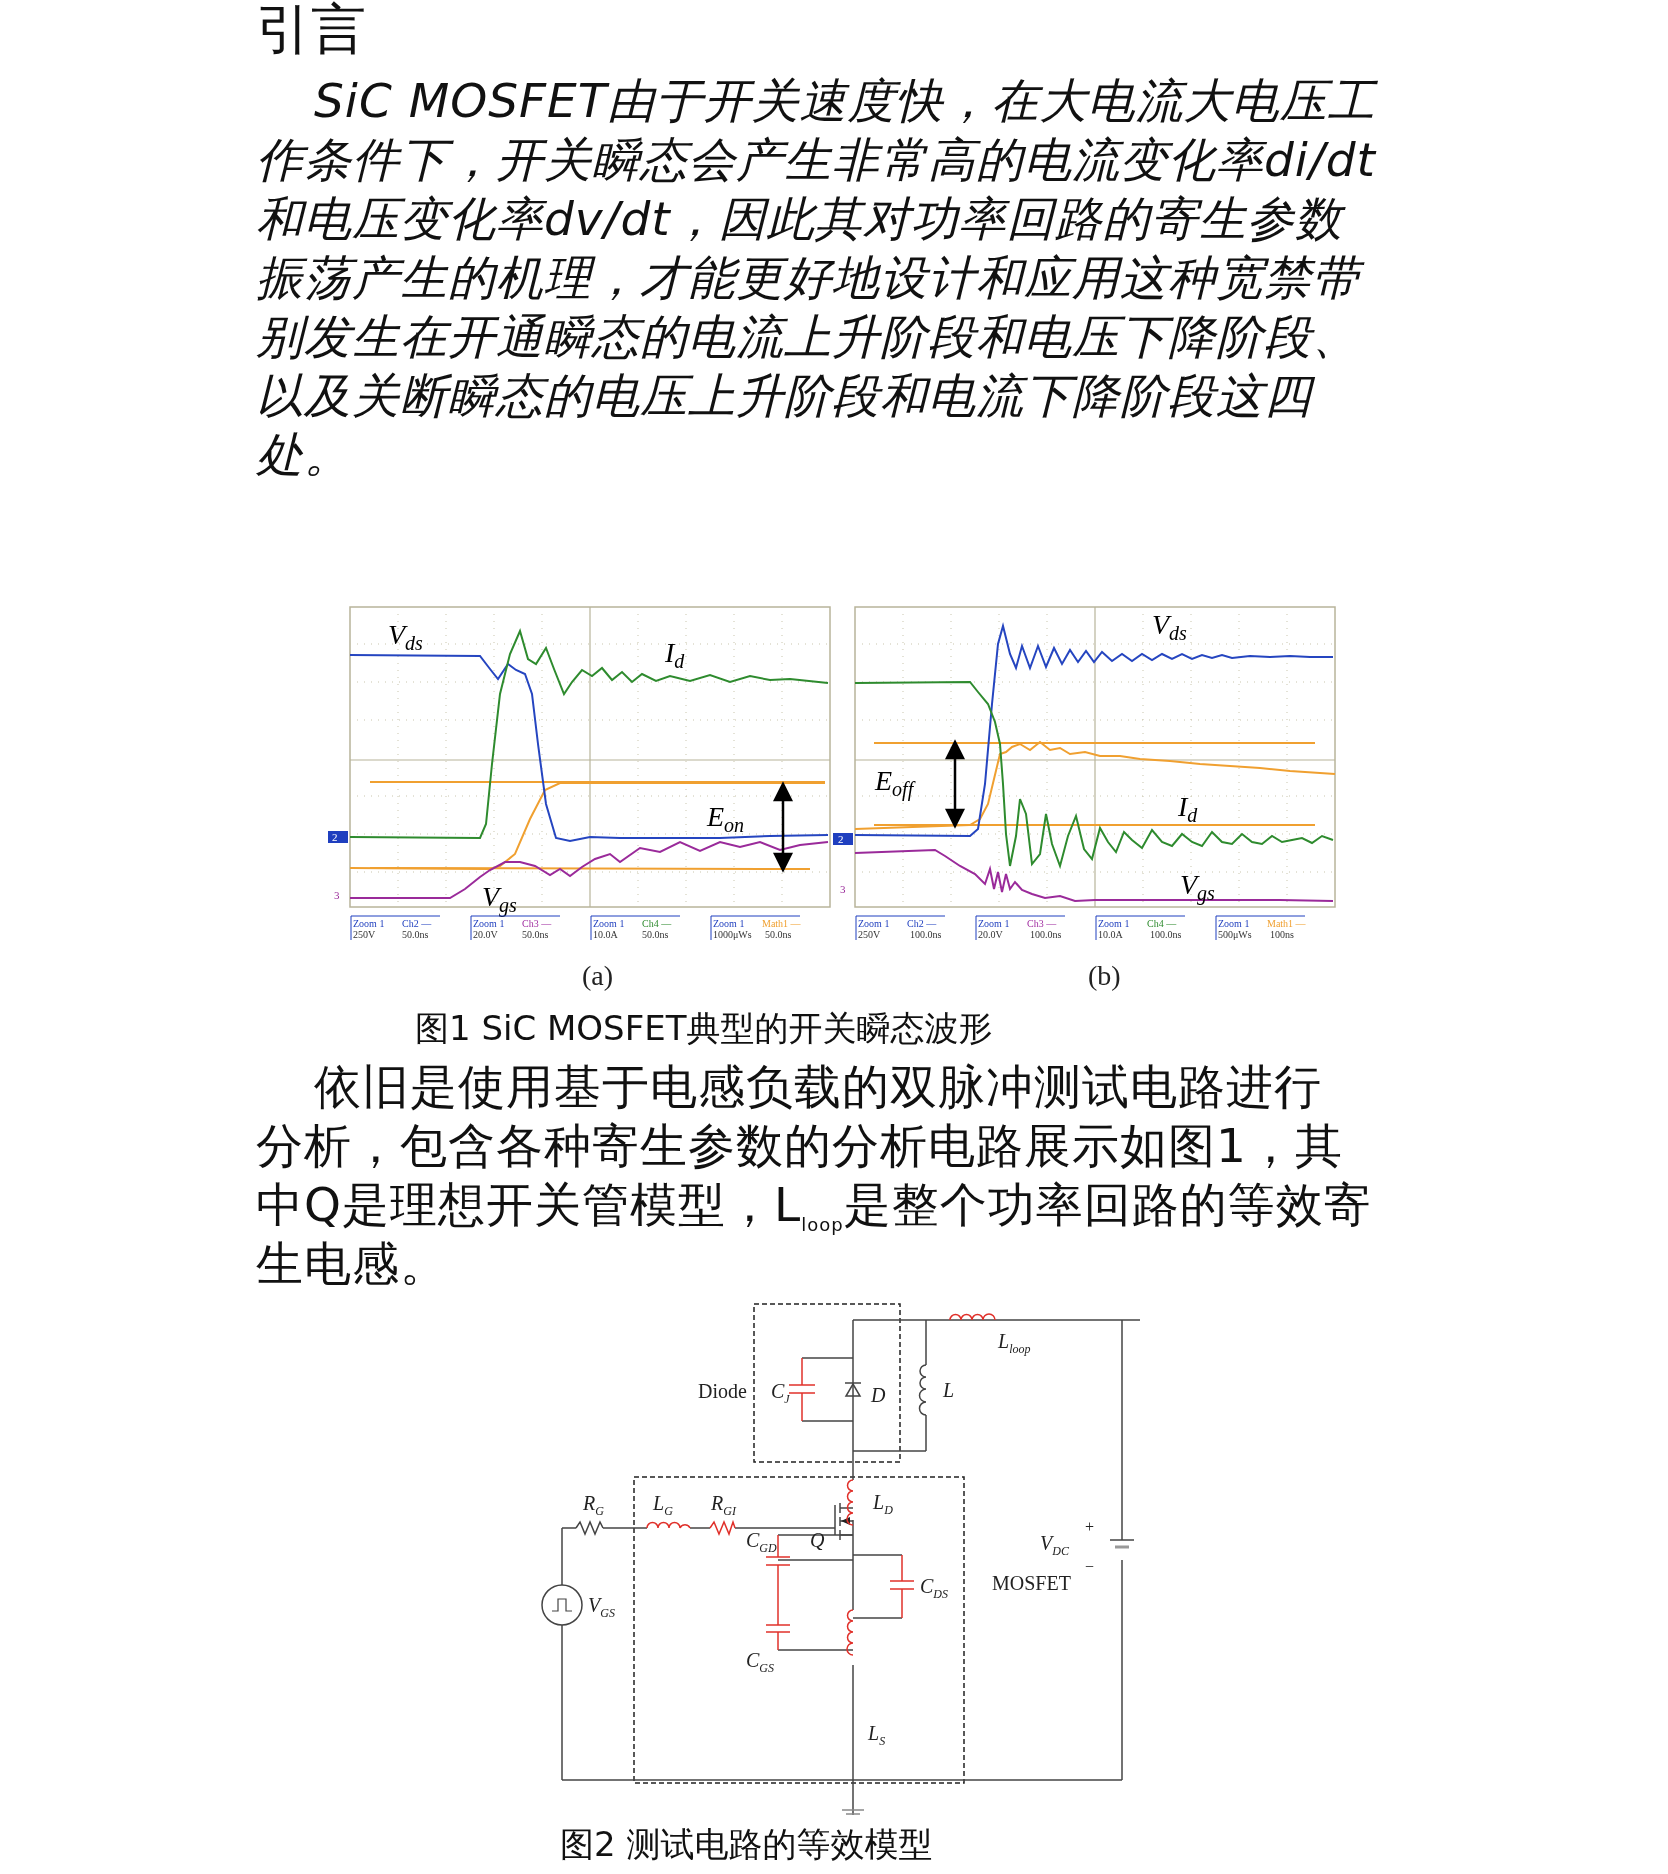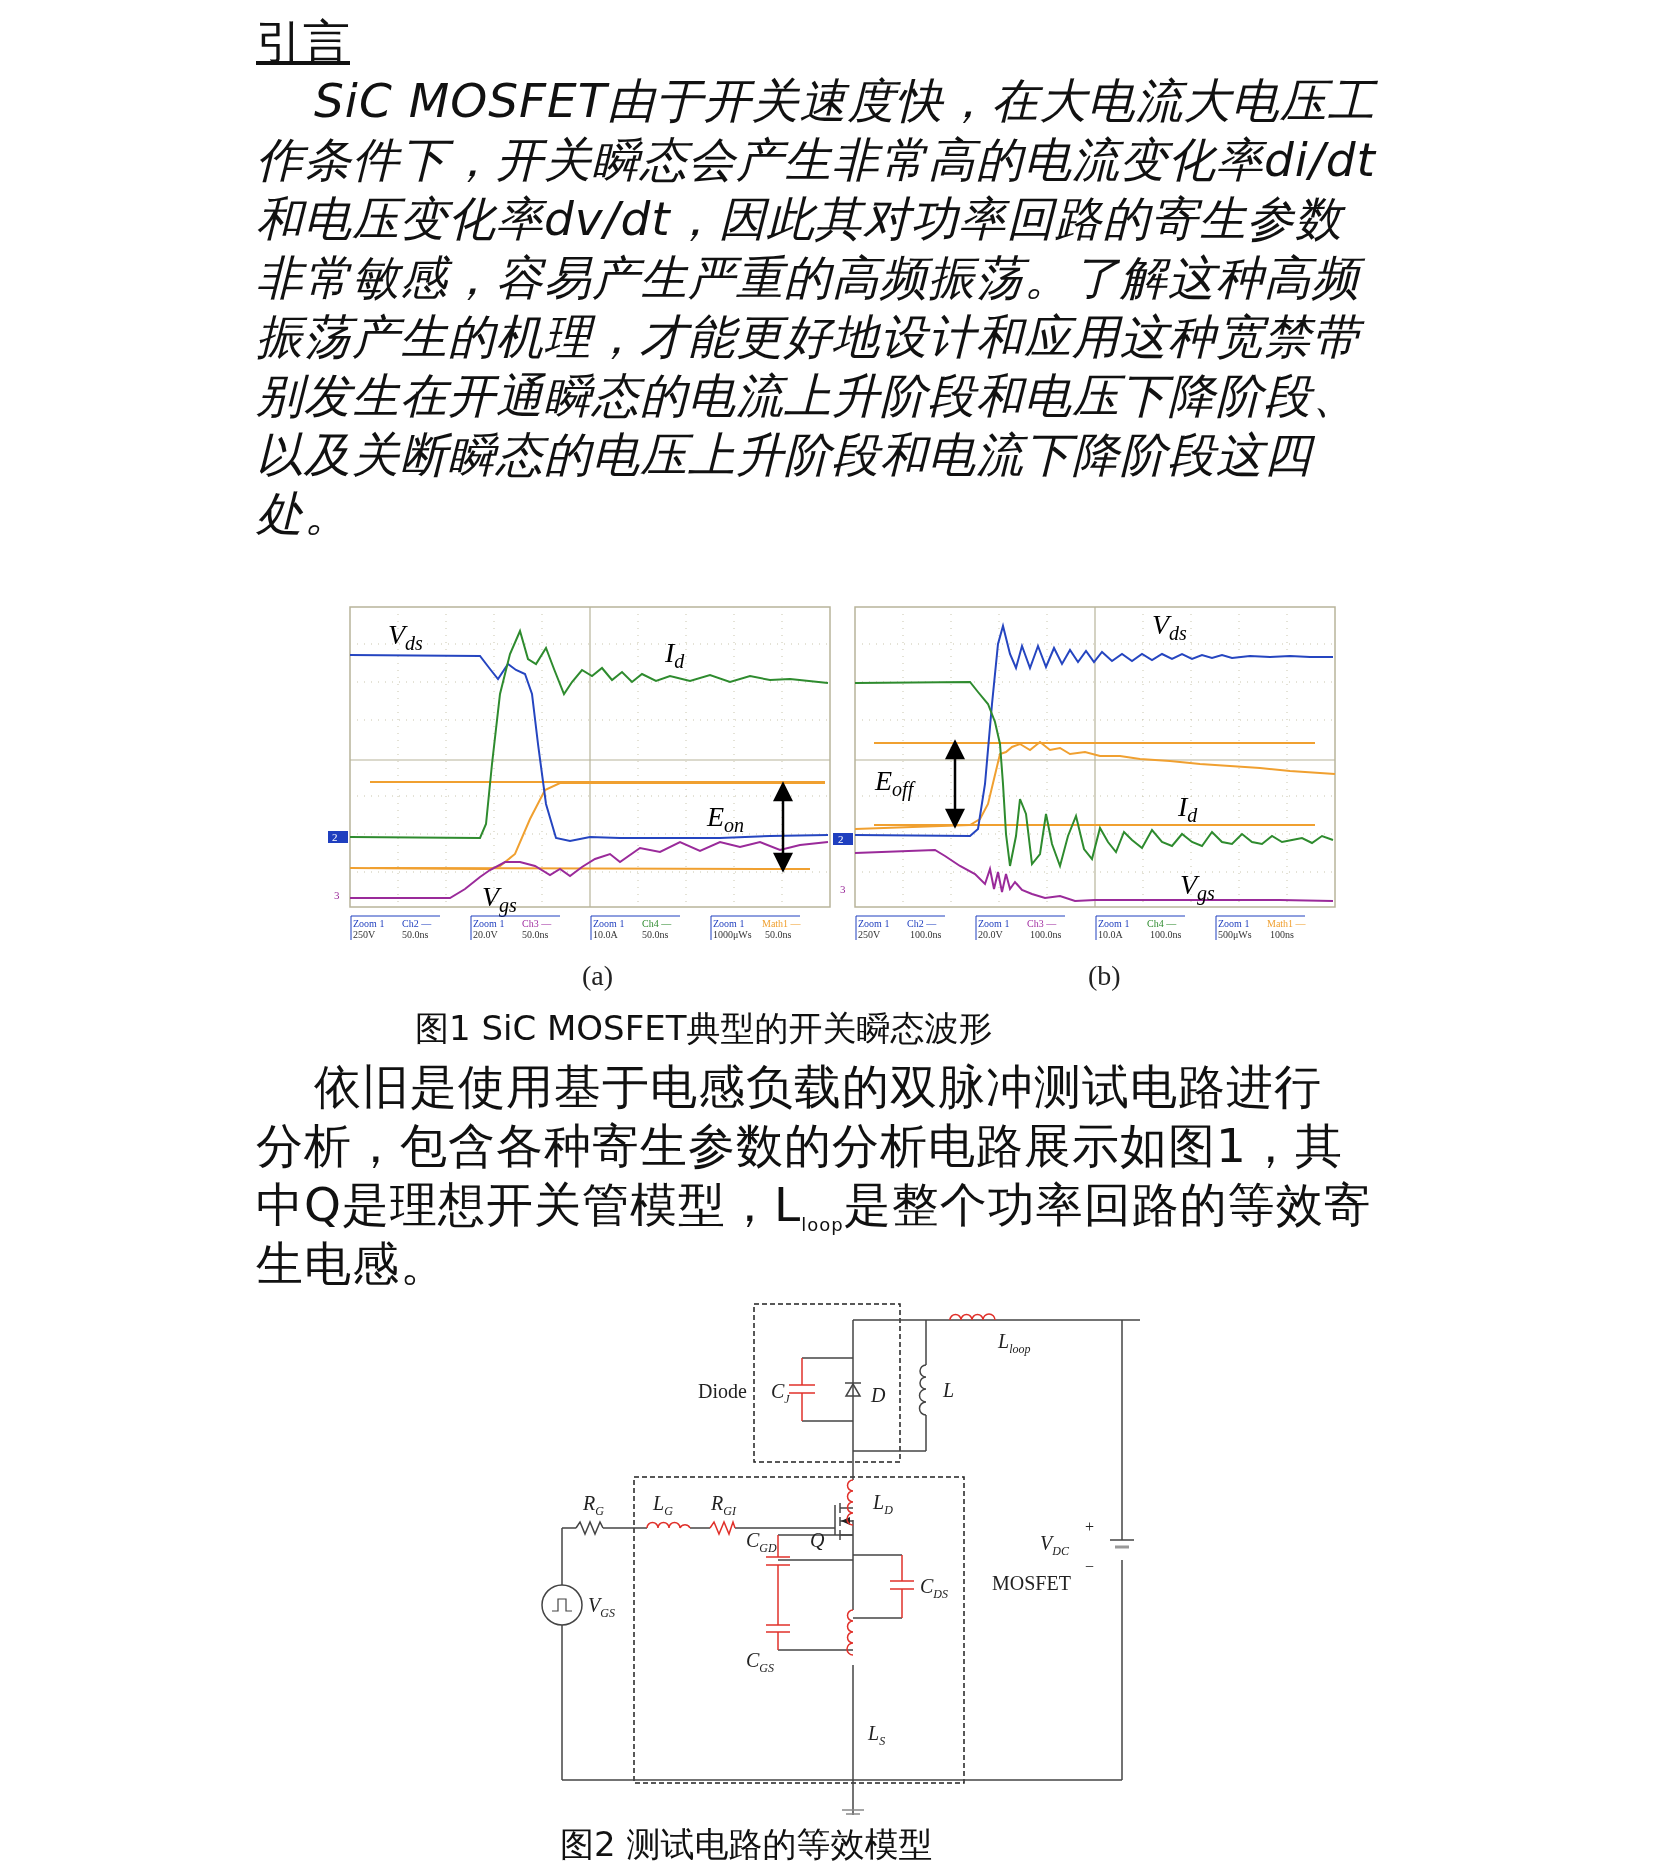--- a/index.html
+++ b/index.html
@@ -1,38 +1,37 @@
 <!DOCTYPE html>
 <html><head>
 <meta charset="utf-8">
 <style>
   html, body { margin: 0; padding: 0; background: #ffffff; }
   body { width: 1668px; height: 1874px; position: relative; overflow: hidden;
          font-family: "DejaVu Sans", "Liberation Sans", sans-serif; color: #111; }
   .para { position: absolute; left: 256px; width: 1170px; font-size: 47px; line-height: 59px;
           letter-spacing: 1px; }
   .para .line { display: block; white-space: nowrap; height: 59px; }
-  .heading { position: absolute; left: 256px; top: 12px; font-size: 47px; line-height: 59px; text-decoration: underline; }
+  .heading { position: absolute; left: 256px; top: 0; font-size: 55px; line-height: 59px; }
   .indent { padding-left: 58px; }
   .scope { position: absolute; }
   .caption-sub { position: absolute; font-family: "Liberation Serif", serif; font-size: 28px; color: #222; }
   .fig-caption { position: absolute; font-size: 34px; line-height: 56px; white-space: nowrap; }
   .sub { font-size: 18px; vertical-align: -10px; }
   svg text { font-family: "Liberation Serif", "DejaVu Serif", serif; }
 </style>
 </head>
 <body>
 
 <div class="heading">引言</div>
 
 <div class="para" style="top:71px;font-style:italic;">
   <span class="line indent">SiC MOSFET由于开关速度快，在大电流大电压工</span>
   <span class="line">作条件下，开关瞬态会产生非常高的电流变化率di/dt</span>
   <span class="line">和电压变化率dv/dt，因此其对功率回路的寄生参数</span>
-  <span class="line">非常敏感，容易产生严重的高频振荡。了解这种高频</span>
   <span class="line">振荡产生的机理，才能更好地设计和应用这种宽禁带</span>
   <span class="line">别发生在开通瞬态的电流上升阶段和电压下降阶段、</span>
   <span class="line">以及关断瞬态的电压上升阶段和电流下降阶段这四</span>
   <span class="line">处。</span>
 </div>
 
 <div class="scope" style="left:320px; top:604px; width:520px; height:340px;">
   <svg width="520" height="340" viewBox="0 0 520 340">
     <rect x="30" y="3" width="480" height="300" fill="#ffffff" stroke="#b8b49a" stroke-width="1.5"></rect>
 

